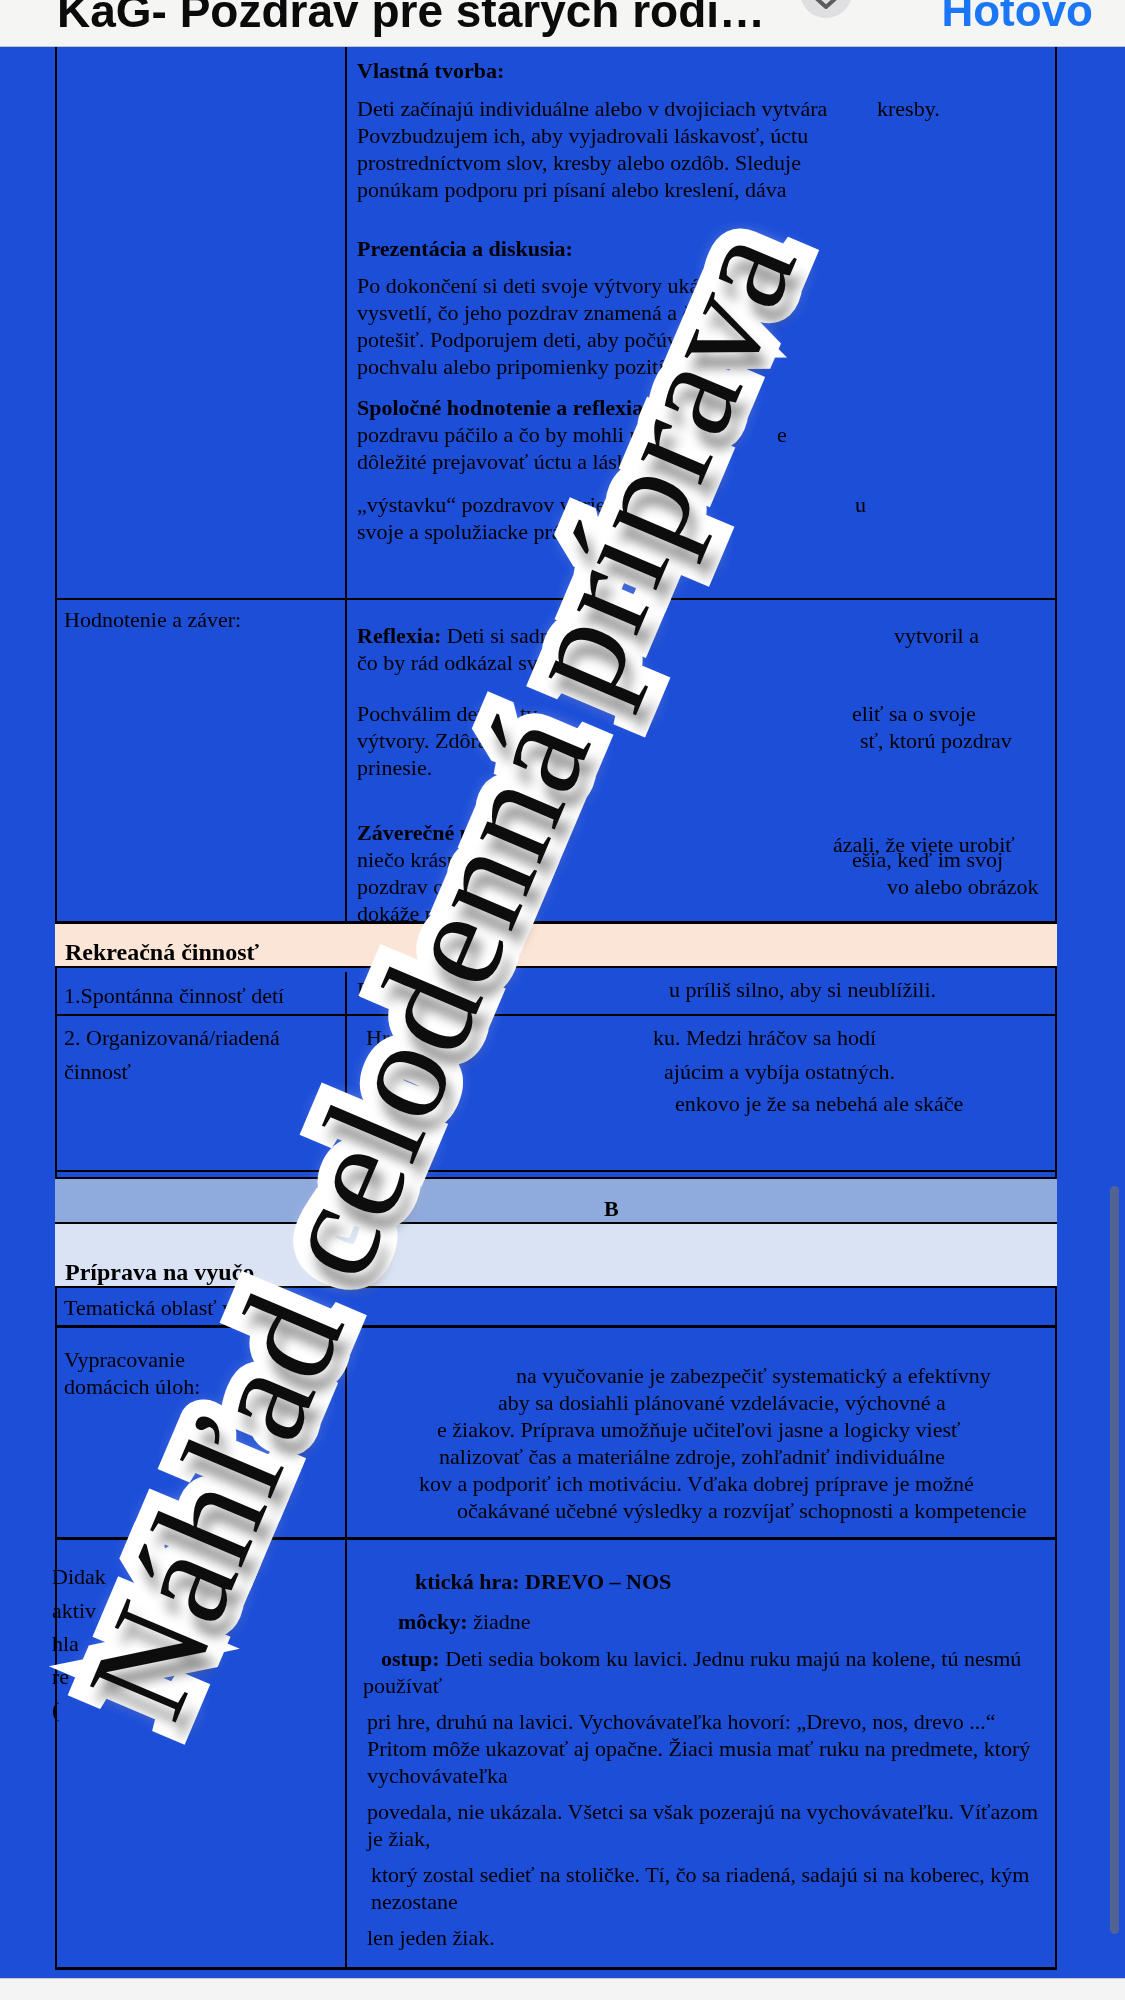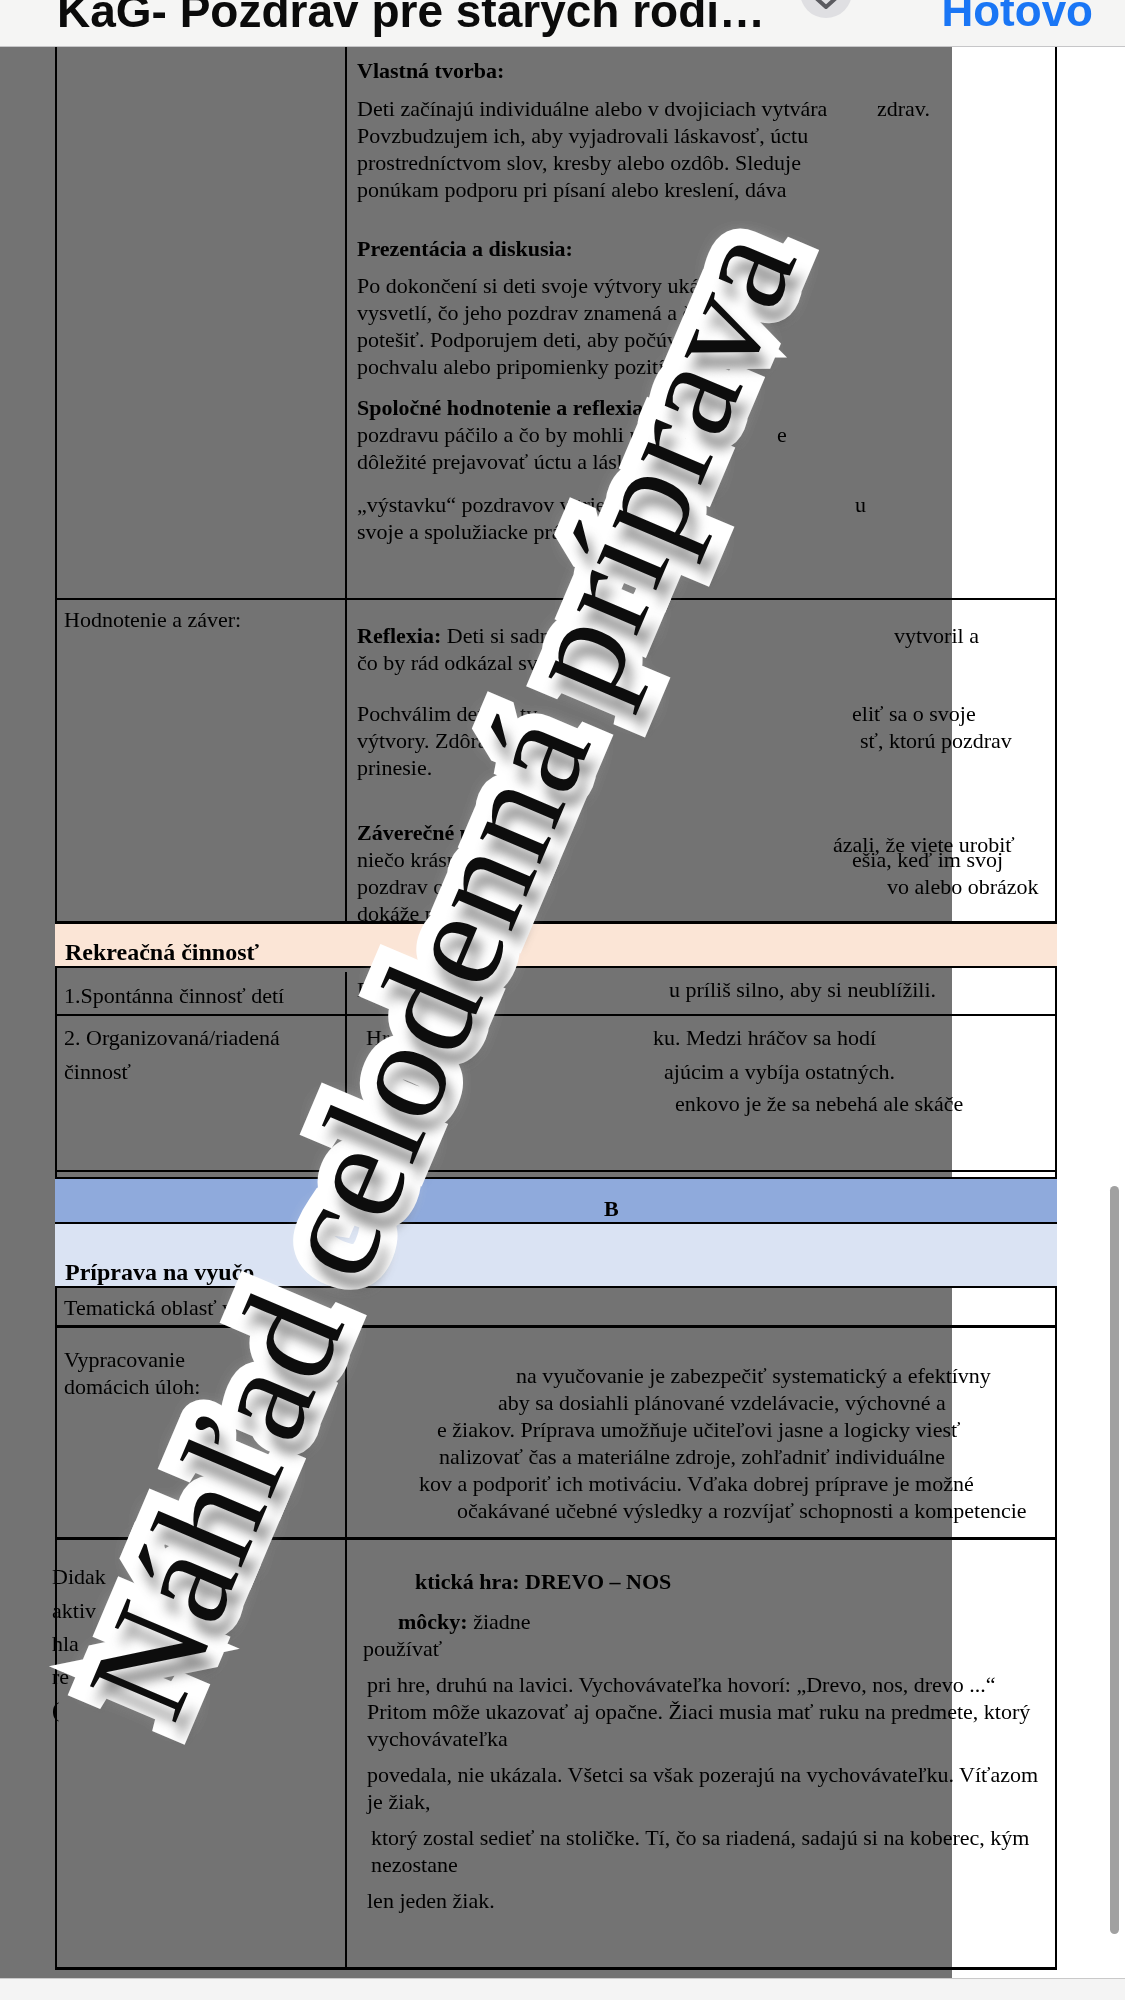--- a/index.html
+++ b/index.html
@@ -19,21 +19,21 @@
 
   
   .bottombar{position:absolute;left:0;bottom:0;width:1125px;height:21px;background:#f4f4f4;
              border-top:1px solid #c9c9c9;z-index:30;}
 
   
   .scrollbar{position:absolute;right:6px;top:1186px;width:9px;height:748px;border-radius:5px;
              background:rgba(110,110,110,.65);z-index:40;}
 
   
-  .doc{position:absolute;left:0;top:46px;width:952px;height:1932px;background:#737373;z-index:1;
+  .doc{position:absolute;left:0;top:46px;width:1125px;height:1932px;background:#1d4ed8;z-index:1;
        font-size:22px;line-height:27px;}
   .vline,.hline{position:absolute;background:#000;}
   .cellpad{position:absolute;}
   .line{position:relative;white-space:nowrap;}
   .frag{position:absolute;top:0;white-space:nowrap;}
   .b{font-weight:bold;}
   .band{position:absolute;left:55px;width:1002px;border-top:3px solid #000;border-bottom:2px solid #000;
         box-sizing:border-box;display:flex;align-items:flex-end;}
   .band .bt{font-weight:bold;font-size:24px;padding-left:10px;}
   .abs{position:absolute;white-space:nowrap;}
@@ -64,21 +64,21 @@
     <div class="hline" style="left:55px;top:552px;width:1002px;height:2px;"></div>
     <div class="hline" style="left:55px;top:968px;width:1002px;height:2px;"></div>
     <div class="hline" style="left:55px;top:1124px;width:1002px;height:2px;"></div>
     <div class="hline" style="left:55px;top:1279px;width:1002px;height:3px;"></div>
     <div class="hline" style="left:55px;top:1491px;width:1002px;height:3px;"></div>
     <div class="hline" style="left:55px;top:1921px;width:1002px;height:3px;"></div>
 
     <div class="cellpad" style="left:357px;top:11px;width:690px;">
       <div class="line b">Vlastná tvorba:</div>
       <div style="height:11px;"></div>
-      <div class="line"><span>Deti začínajú individuálne alebo v dvojiciach vytvára</span><span class="frag" style="left:520px;">zdrav.</span></div>
+      <div class="line"><span>Deti začínajú individuálne alebo v dvojiciach vytvára</span><span class="frag" style="left:520px;">kresby.</span></div>
       <div class="line">Povzbudzujem ich, aby vyjadrovali láskavosť, úctu</div>
       <div class="line">prostredníctvom slov, kresby alebo ozdôb. Sleduje</div>
       <div class="line">ponúkam podporu pri písaní alebo kreslení, dáva</div>
       <div style="height:32px;"></div>
       <div class="line b">Prezentácia a diskusia:</div>
       <div style="height:10px;"></div>
       <div class="line">Po dokončení si deti svoje výtvory ukážu pr</div>
       <div class="line">vysvetlí, čo jeho pozdrav znamená a čím c</div>
       <div class="line">potešiť. Podporujem deti, aby počúvali c</div>
       <div class="line">pochvalu alebo pripomienky pozitívny</div>
@@ -145,20 +145,21 @@
 
     <div class="abs" style="left:52px;top:1517px;">Didak</div>
     <div class="abs" style="left:52px;top:1551px;">aktiv</div>
     <div class="abs" style="left:52px;top:1584px;">hla</div>
     <div class="abs" style="left:52px;top:1617px;">ré</div>
     <div class="abs" style="left:52px;top:1650px;">(</div>
 
     <div class="cellpad" style="left:347px;top:1522px;width:700px;">
       <div class="line b" style="padding-left:68px;">ktická hra: DREVO – NOS</div>
       <div class="line" style="padding-left:51px;margin-top:13px;"><span class="b">môcky:</span><span> žiadne</span></div>
+      <div class="line" style="padding-left:34px;margin-top:10px;"><span class="b">ostup:</span><span> Deti sedia bokom ku lavici. Jednu ruku majú na kolene, tú nesmú</span></div>
       <div class="line" style="padding-left:16px;">používať</div>
       <div style="padding-left:20px;margin-top:9px;white-space:normal;">pri hre, druhú na lavici. Vychovávateľka hovorí: „Drevo, nos, drevo ...“ Pritom môže  ukazovať aj opačne. Žiaci musia mať ruku na predmete, ktorý vychovávateľka</div>
       <div style="padding-left:20px;margin-top:9px;white-space:normal;">povedala, nie ukázala. Všetci sa však pozerajú na vychovávateľku. Víťazom je žiak,</div>
       <div style="padding-left:24px;margin-top:9px;white-space:normal;">ktorý  zostal sedieť na stoličke. Tí, čo sa riadená, sadajú si na koberec, kým nezostane</div>
       <div style="padding-left:20px;margin-top:9px;" class="line">len jeden žiak.</div>
     </div>
   </div>
 
   <div class="watermark">
     <div class="wm-inner">

